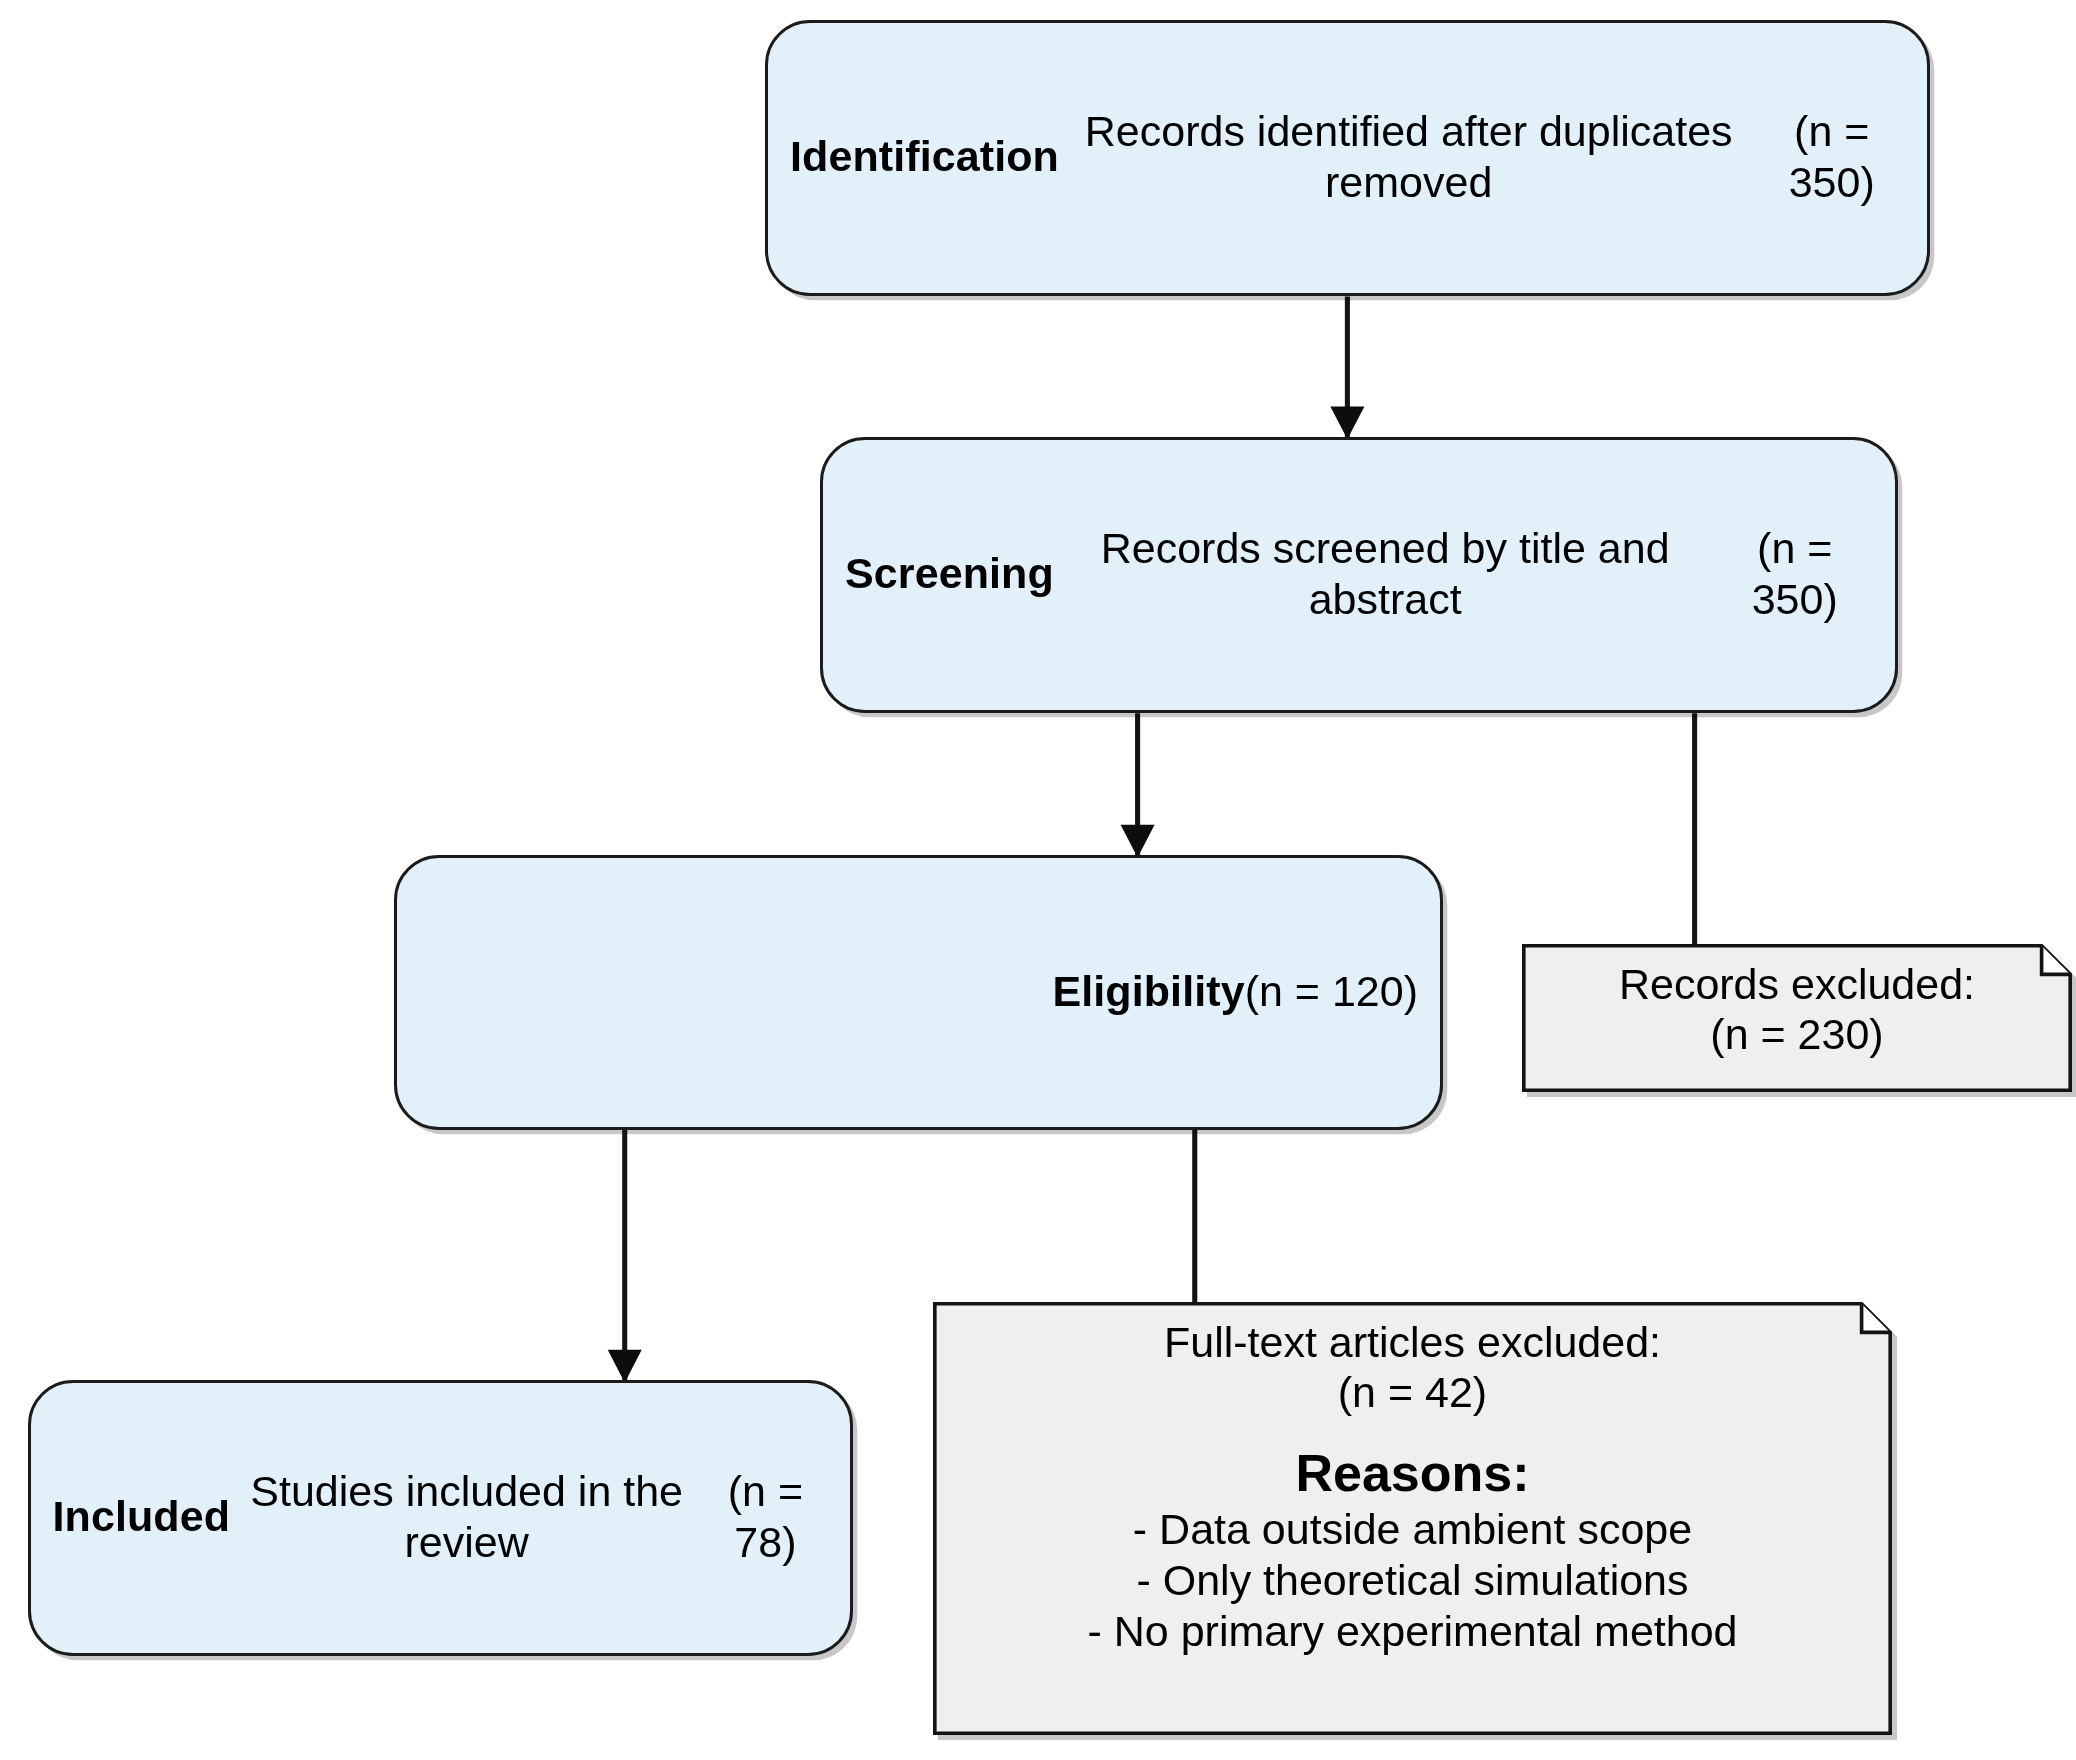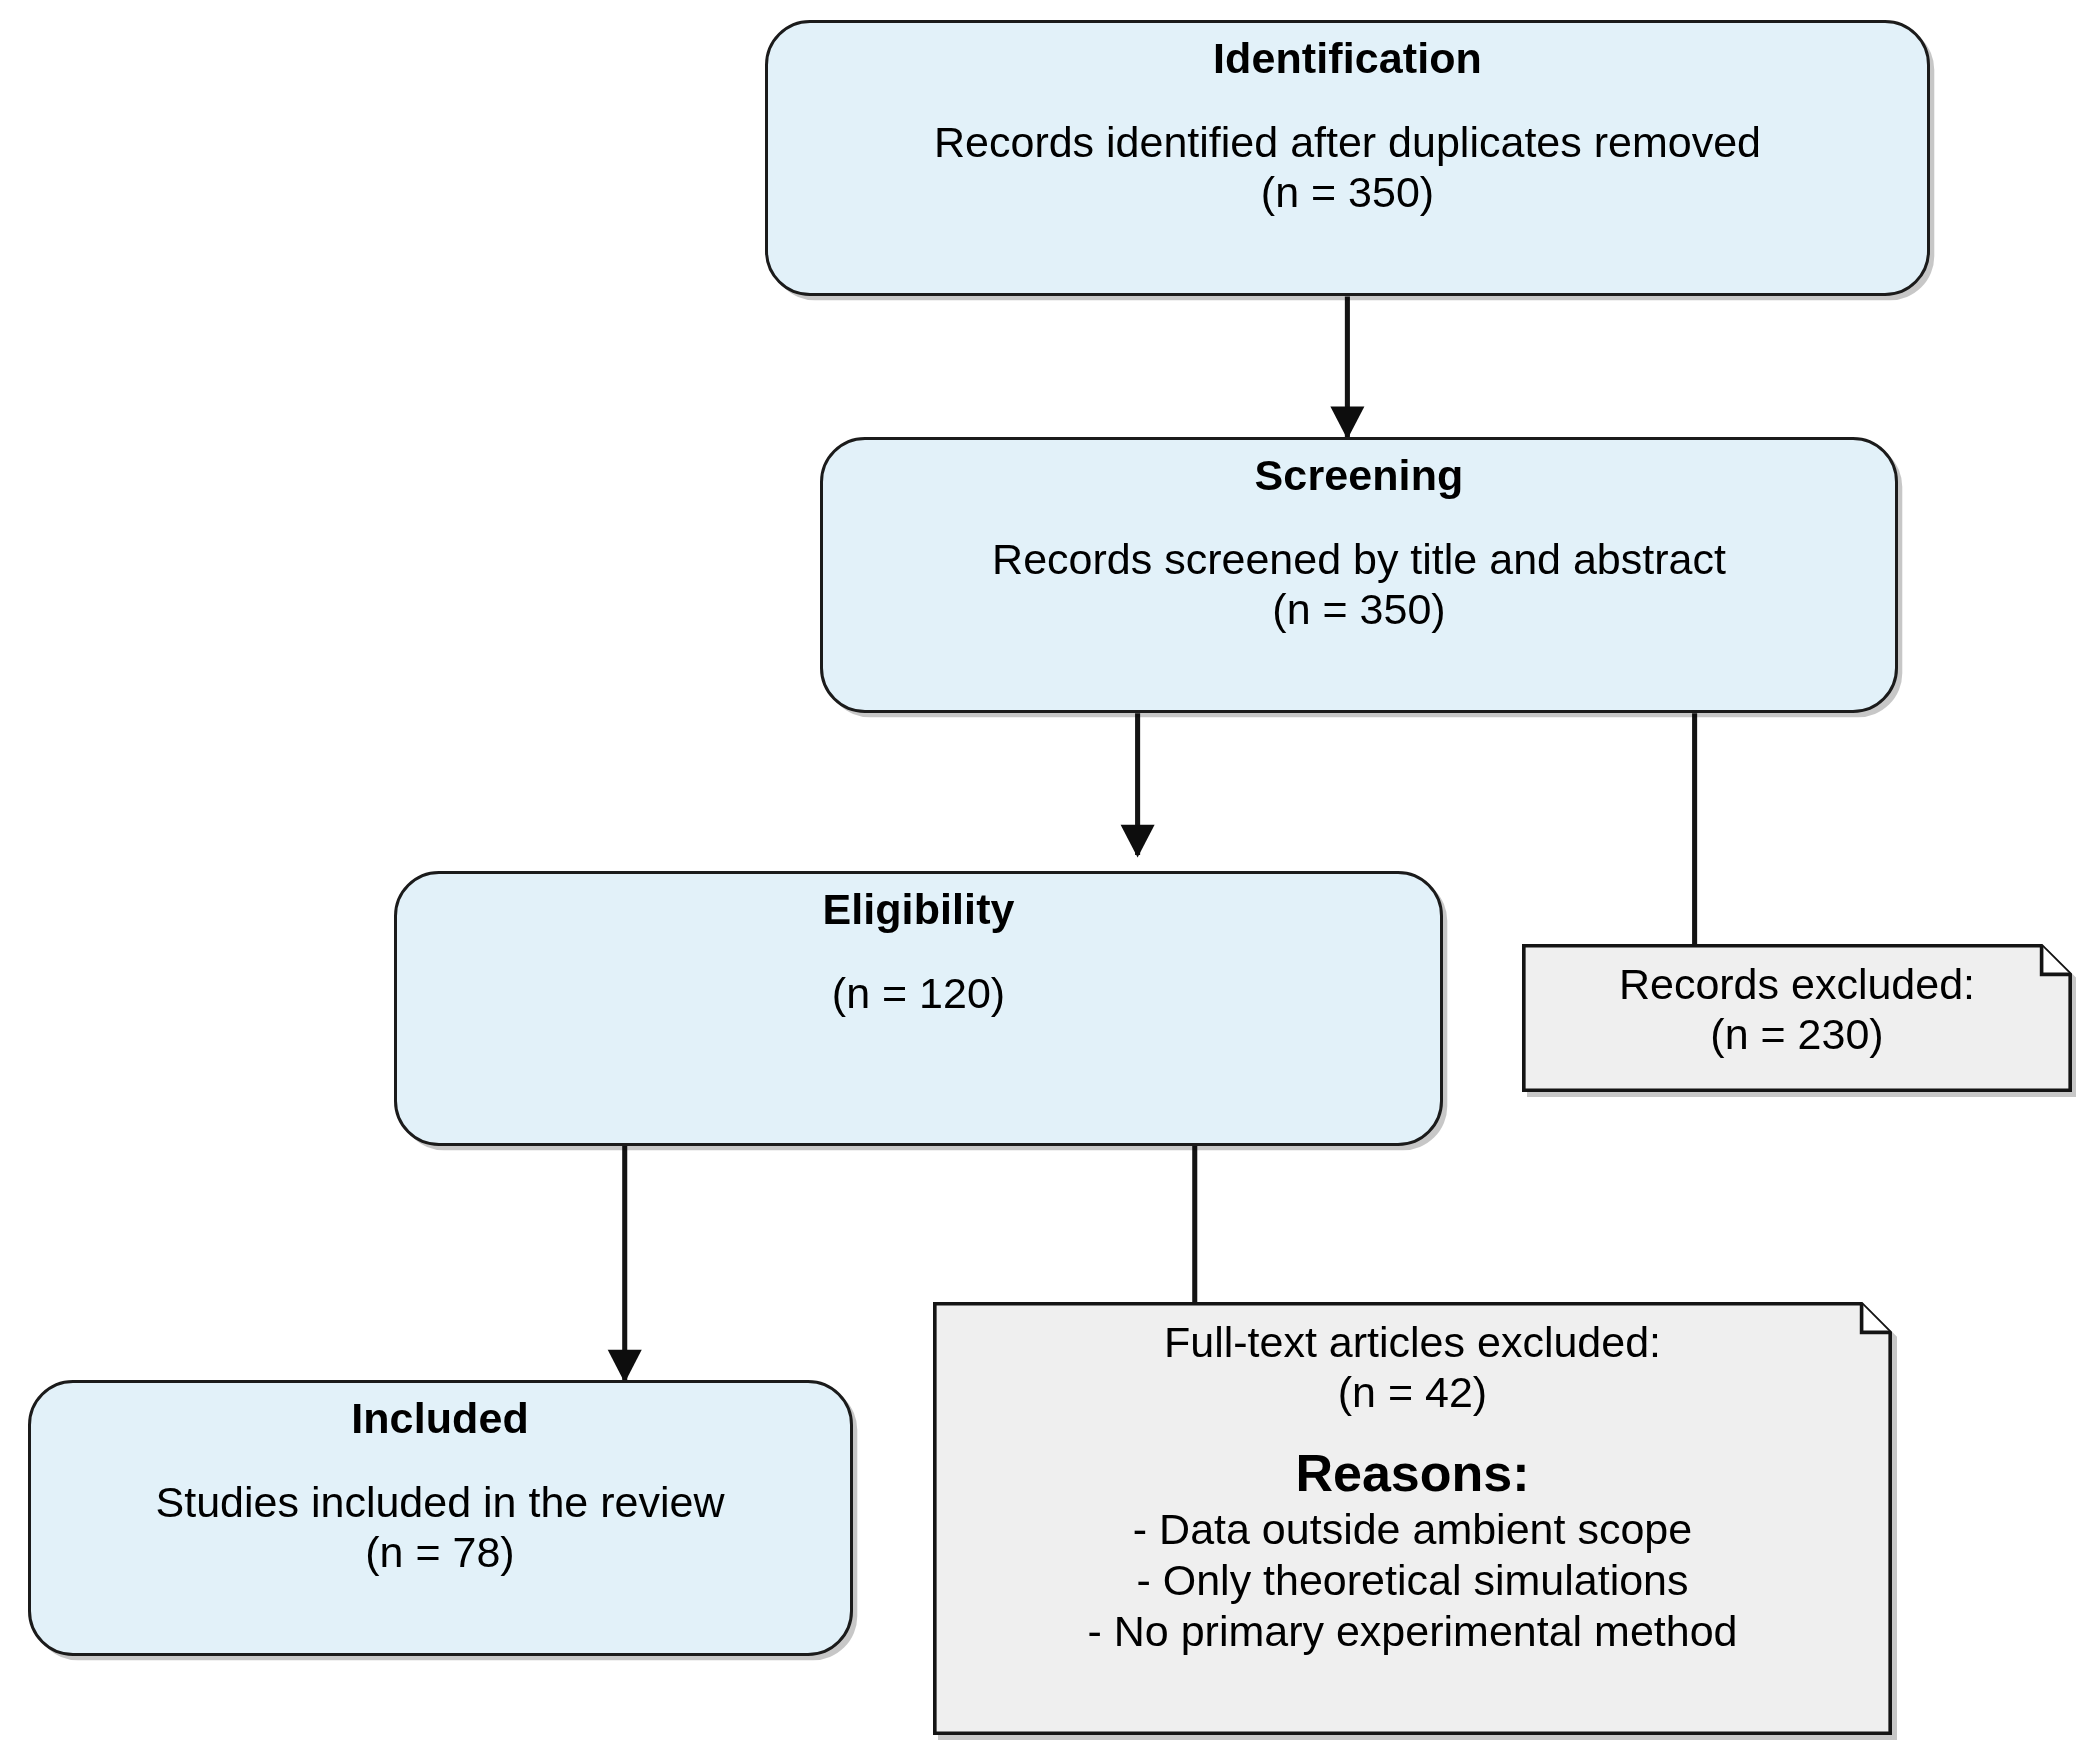--- a/index.html
+++ b/index.html
@@ -22,23 +22,23 @@
     left: 0;
     top: 0;
     width: 2077px;
     height: 1760px;
     pointer-events: none;
   }
   .node {
     position: absolute;
     box-sizing: border-box;
     display: flex;
-    flex-direction: column;
+    flex-direction: row;
     align-items: center;
-    justify-content: flex-start;
+    justify-content: flex-end;
     text-align: center;
     color: #000000;
   }
   
   .stage-box {
     background: #e2f1f9;
     border: 3.6px solid #1b1b1b;
     border-radius: 45px;
     box-shadow: 5px 5px 0 -0.7px rgba(0,0,0,0.22);
     padding: 10px 22px 13px 22px;
@@ -136,21 +136,21 @@
     <div class="stage-body">(n = 350)</div>
   </div>
 
   <div class="node stage-box" style="left:820px; top:437px; width:1078px; height:276px;">
     <div class="stage-title">Screening</div>
     <div class="spacer-sm"></div>
     <div class="stage-body">Records screened by title and abstract</div>
     <div class="stage-body">(n = 350)</div>
   </div>
 
-  <div class="node stage-box" style="left:394px; top:855px; width:1049px; height:275px;margin-top:16px;">
+  <div class="node stage-box" style="left:394px; top:855px; width:1049px; height:275px;">
     <div class="stage-title">Eligibility</div>
     <div class="spacer-sm"></div>
     <div class="stage-body">(n = 120)</div>
   </div>
 
   <div class="node stage-box" style="left:27.5px; top:1380px; width:825px; height:276px;">
     <div class="stage-title">Included</div>
     <div class="spacer-sm"></div>
     <div class="stage-body">Studies included in the review</div>
     <div class="stage-body">(n = 78)</div>

